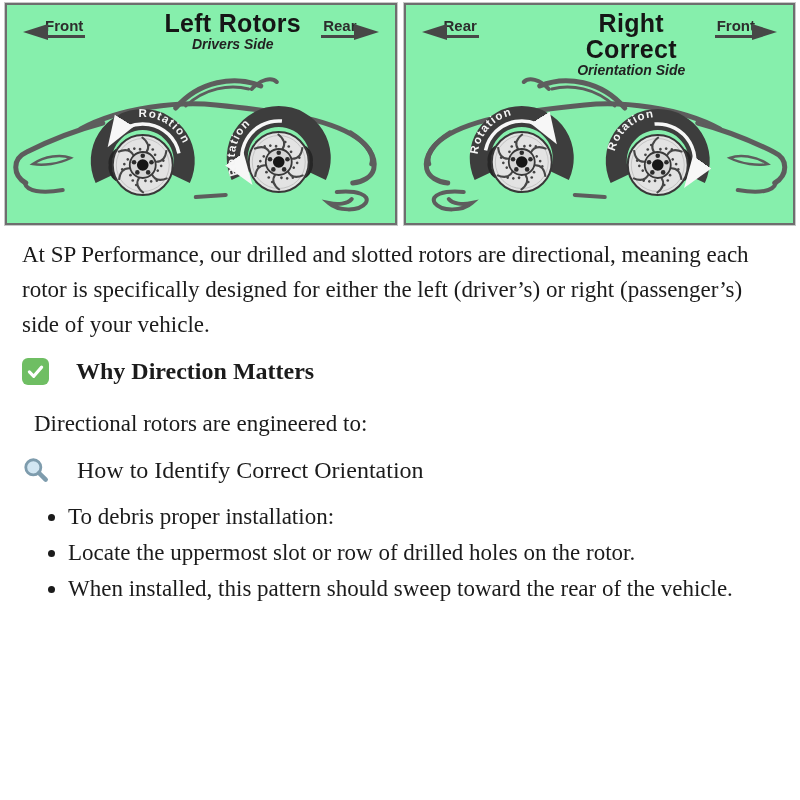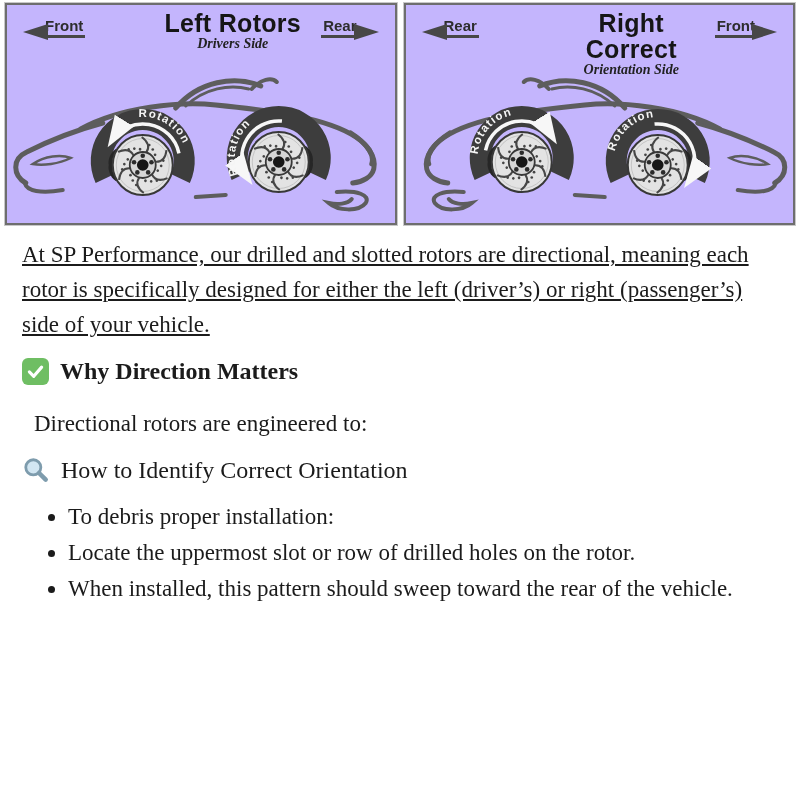--- a/index.html
+++ b/index.html
@@ -2,40 +2,40 @@
 <html><head>
 <meta charset="utf-8">
 <style>
   html,body{margin:0;padding:0;background:#fff;}
   #page{width:800px;height:800px;background:#fff;overflow:hidden;position:relative;
         font-family:"Liberation Serif",serif;color:#1b1b1b;}
 
   
   .diagram{display:flex;gap:7px;padding:3px 5px 0 5px;}
   .panel{flex:1;height:218px;border:2px solid #6e6e6e;box-shadow:0 0 0 1px #c8c8c8;
-         position:relative;background:#c4b5fd;overflow:hidden;}
+         position:relative;background:#86efac;overflow:hidden;}
   .panel-header{position:absolute;top:5px;left:0;right:0;height:50px;z-index:3;}
   .title-block{position:absolute;left:50%;transform:translateX(-50%);text-align:center;top:0;margin-left:32px;}
   .panel-title{font-family:"Liberation Sans",sans-serif;font-weight:bold;font-size:25px;
                line-height:26px;color:#161616;letter-spacing:.3px;}
-  .panel-sub{font-family:Liberation Serif, serif;font-weight:bold;font-style:italic;
+  .panel-sub{font-family:Liberation Sans, sans-serif;font-weight:bold;font-style:italic;
              font-size:14px;color:#222;}
   .alabel{position:absolute;top:7px;display:flex;align-items:flex-start;
           font-family:"Liberation Sans",sans-serif;font-weight:bold;font-size:15px;color:#2d2d2d;}
   .alabel .txt{border-bottom:3.5px solid #474747;padding:0 2px 1px 2px;}
   .alabel.l{left:16px;} .alabel.r{right:16px;}
   .tri{width:0;height:0;border-top:8px solid transparent;border-bottom:8px solid transparent;}
   .tri.left{border-right:25px solid #474747;margin-right:-5px;transform:translateY(7px);}
   .tri.right{border-left:25px solid #474747;margin-left:-5px;transform:translateY(7px);}
   .car{position:absolute;left:0;bottom:0;width:100%;height:162px;z-index:1;}
 
   
   .content{padding:0 22px;font-size:23px;line-height:35px;}
-  .intro{margin:12px 0 0 0;text-decoration:underline;}
-  h2.sec{display:flex;align-items:center;gap:11px;font-size:24px;line-height:30px;
+  .intro{margin:12px 0 0 0;}
+  h2.sec{display:flex;align-items:center;gap:27px;font-size:24px;line-height:30px;
          margin:14px 0 0 0;font-weight:bold;}
   h2.sec.regular{font-weight:normal;text-align:right;}
   .chk{width:27px;height:27px;border-radius:6px;background:#6fbe63;display:inline-flex;
        align-items:center;justify-content:center;flex:0 0 auto;}
   .mag{width:28px;height:28px;flex:0 0 auto;}
   .lead{margin:20px 0 0 12px;}
   ul.blist{margin:10px 0 0 0;padding:0 0 0 46px;}
   ul.blist li{margin:1px 0;}
 </style>
 </head>

